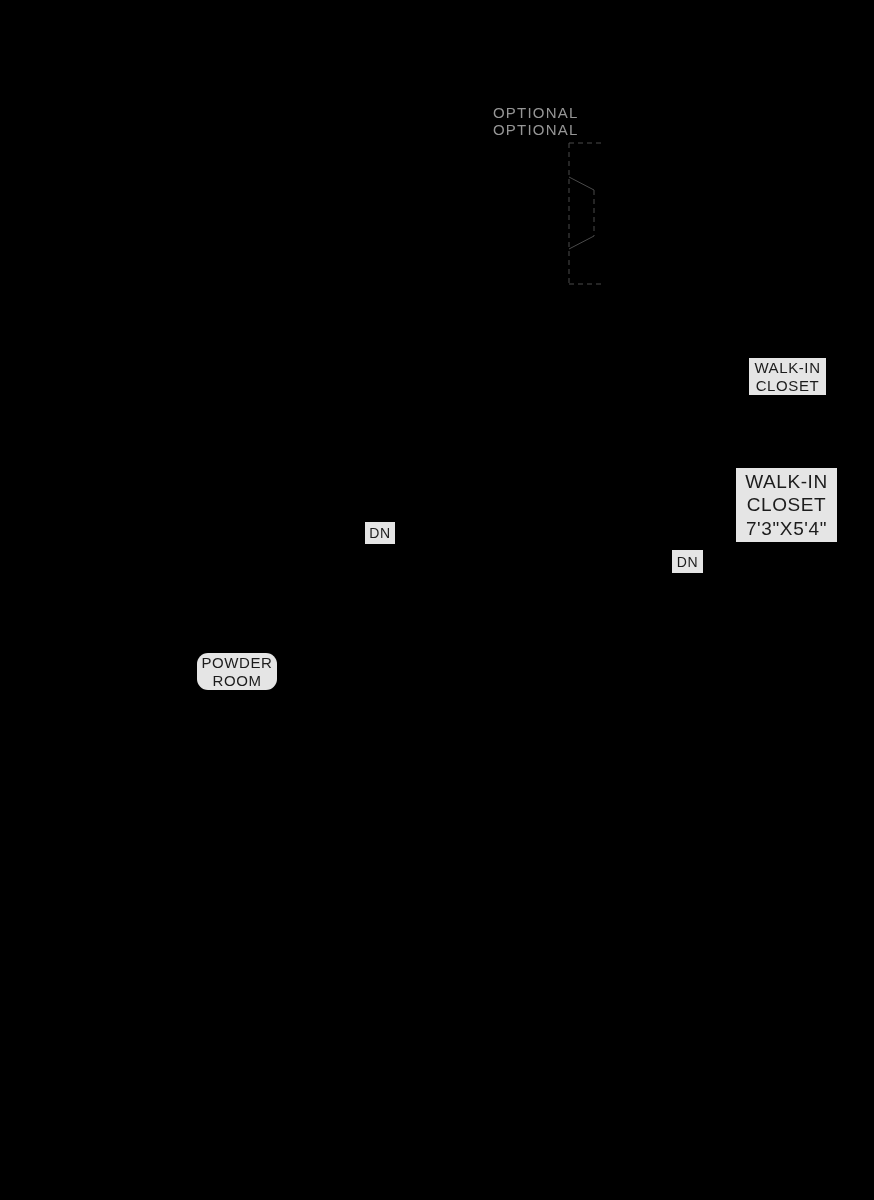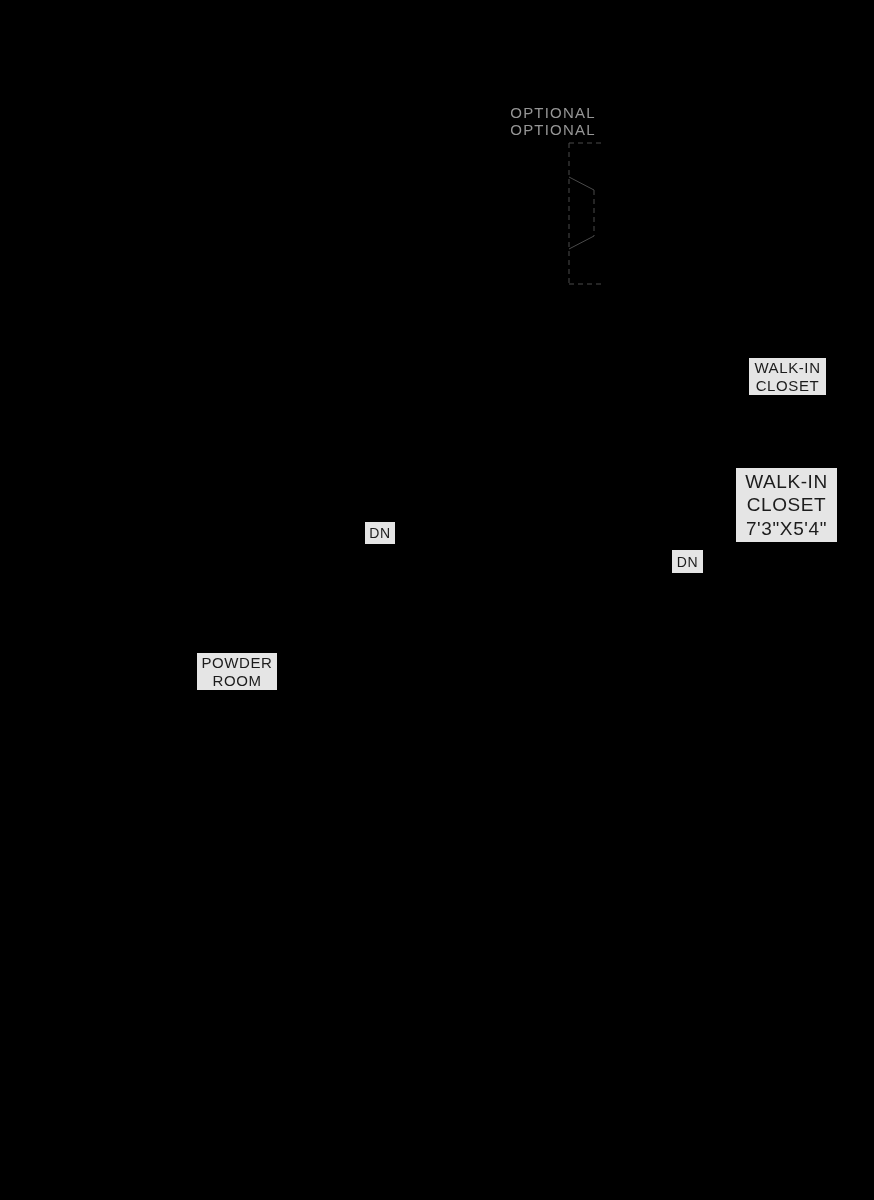--- a/index.html
+++ b/index.html
@@ -15,21 +15,21 @@
     overflow: hidden;
     font-family: "Liberation Sans", sans-serif;
   }
   
   .annotation {
     position: absolute;
     color: #969696;
     font-size: 15px;
     line-height: 17px;
     letter-spacing: 1.2px;
-    text-align: center;
+    text-align: left;
     white-space: nowrap;
   }
   .annotation span { display: block; }
   
   .label-box {
     position: absolute;
     background: #e5e5e5;
     color: #1c1c1c;
     display: flex;
     flex-direction: column;
@@ -58,21 +58,21 @@
     font-size: 14px; line-height: 14px;
   }
   .box-dn-lower {
     left: 672px; top: 537px;
     width: 31px; height: 23px;
     font-size: 14px; line-height: 14px;
   }
   .box-powder {
     left: 197px; top: 640px;
     width: 80px; height: 37px;
-    font-size: 15px; line-height: 17.5px;
+    font-size: 15px; line-height: 17.5px; border-radius: 11px;
   }
   .annotation-fireplace {
     left: 493px; top: 104px;
     width: 120px;
   }
   .fireplace-svg {
     position: absolute;
     left: 565px; top: 138px;
     width: 45px; height: 152px;
   }

